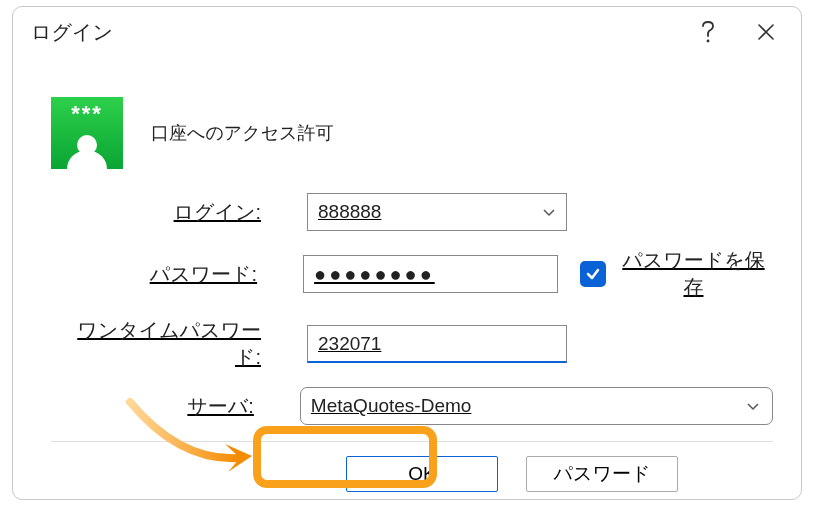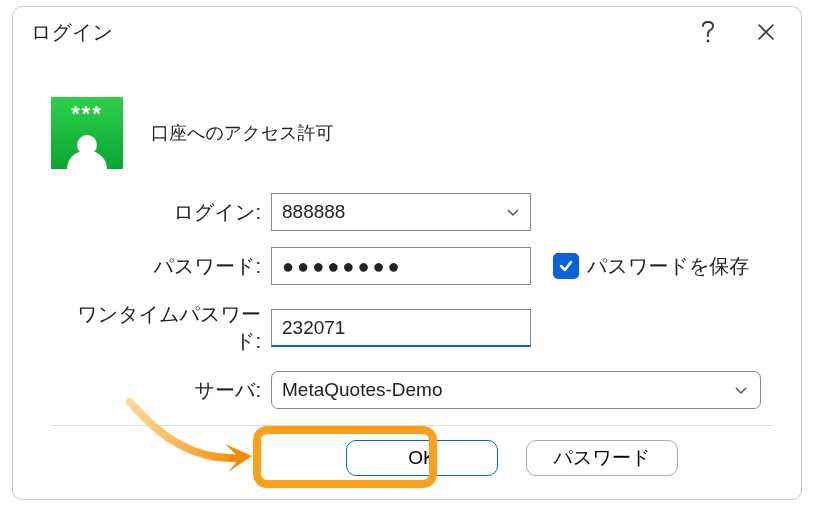--- a/index.html
+++ b/index.html
@@ -85,40 +85,42 @@
       height: 18px;
       background: #fff;
       border-radius: 20px 20px 0 0;
     }
     .header-text {
       font-size: 18px;
       color: #222;
     }
     .form {
       padding-left: 10px;
+      text-decoration: underline;
     }
     .form-row {
       display: flex;
       align-items: center;
       margin-bottom: 16px;
     }
     .label {
       width: 210px;
       text-align: right;
       font-size: 20px;
       color: #222;
       padding-right: 10px;
     }
     .input-combo, .input-text, .input-select {
       height: 38px;
       border: 1px solid #888;
       font-size: 19px;
       padding: 0 10px;
       background: #fff;
       color: #222;
+      margin-left: 36px;
     }
     .input-combo {
       width: 260px;
       display: flex;
       align-items: center;
       padding-right: 4px;
     }
     .input-combo .value { flex: 1; }
     .chev {
       width: 26px;
@@ -171,21 +173,21 @@
     }
     .btn {
       width: 152px;
       height: 36px;
       border: 1px solid #aaa;
       background: #fff;
       font-size: 19px;
       display: flex;
       align-items: center;
       justify-content: center;
-      border-radius: 10px;
+      border-radius: 2px;
     }
     .btn.primary {
       border: 1.5px solid #0a63d6;
     }
     .highlight-box {
       position: absolute;
       left: 253px;
       top: 426px;
       width: 184px;
       height: 62px;

